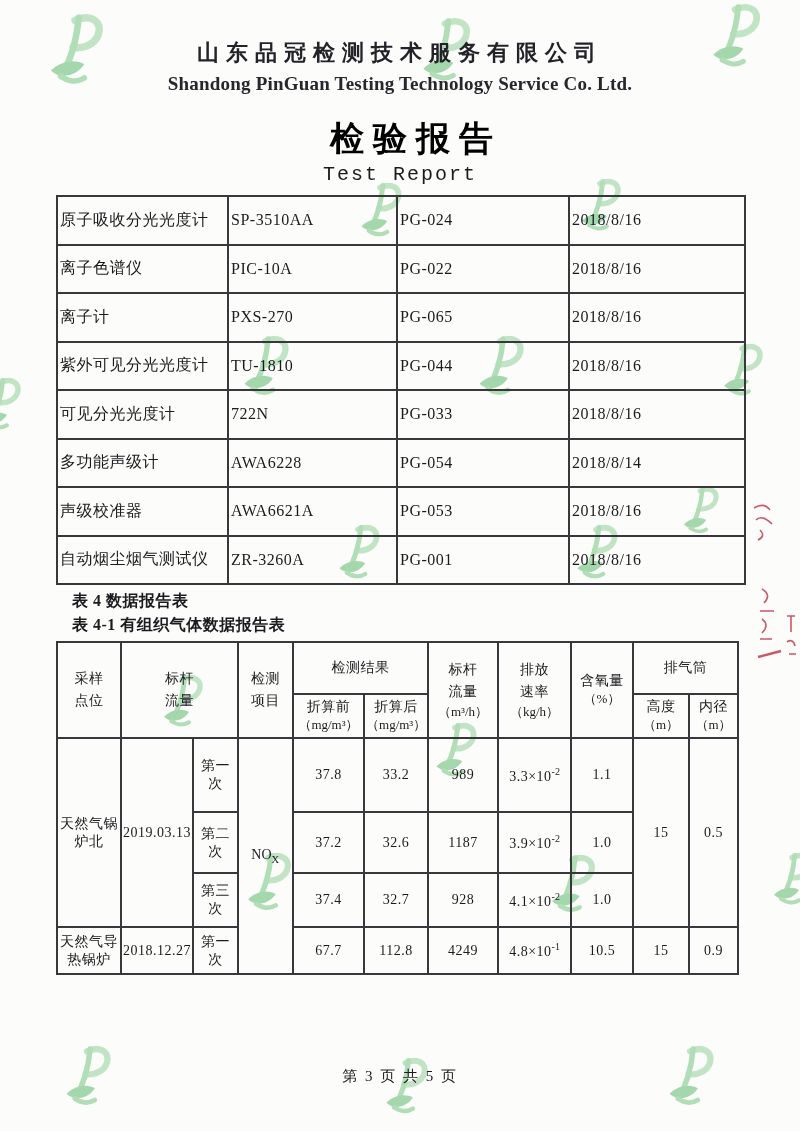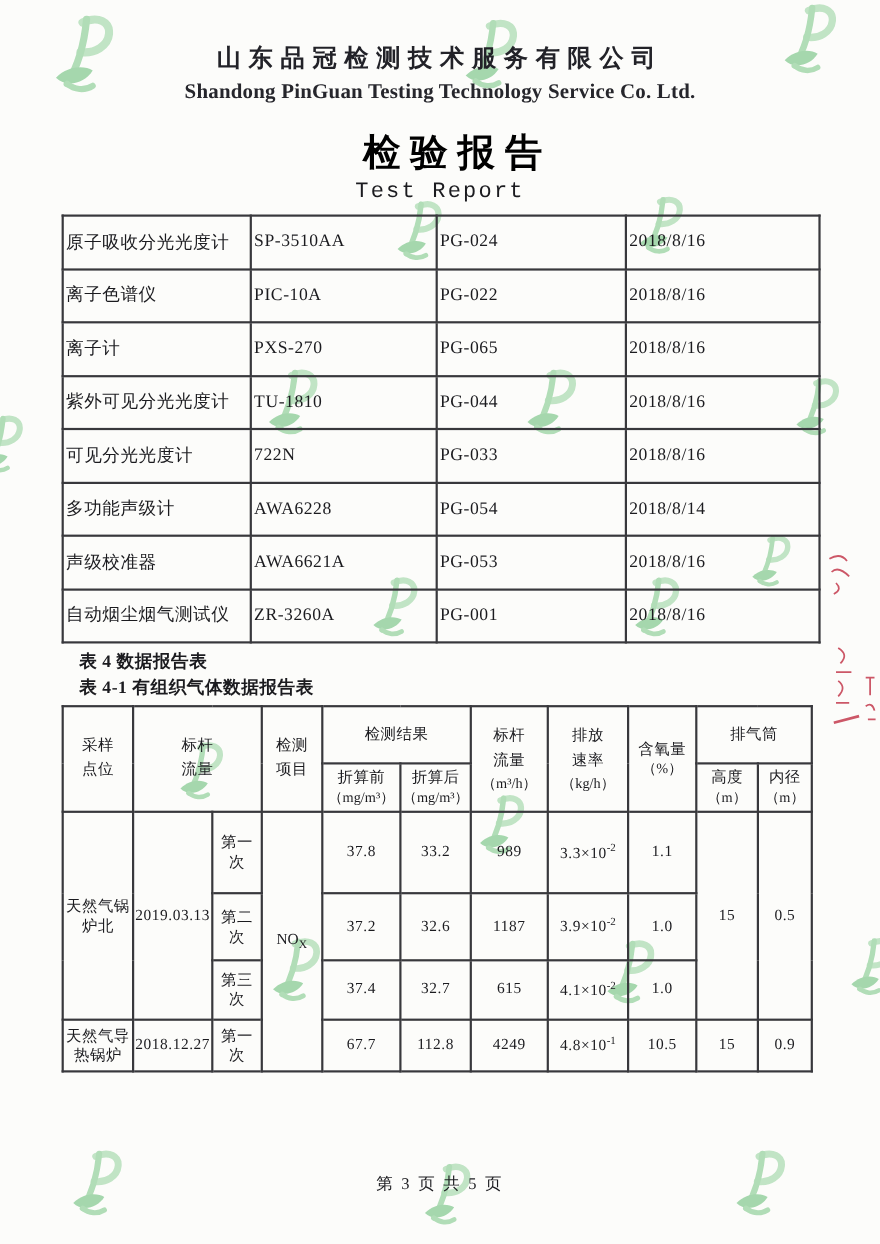--- a/index.html
+++ b/index.html
@@ -275,21 +275,21 @@
           <td class="num">37.2</td>
           <td class="num">32.6</td>
           <td class="num">1187</td>
           <td class="num"><span>3.9×10</span><sup>-2</sup></td>
           <td class="num">1.0</td>
         </tr>
         <tr style="height:54px">
           <td>第三次</td>
           <td class="num">37.4</td>
           <td class="num">32.7</td>
-          <td class="num">615</td>
+          <td class="num">928</td>
           <td class="num"><span>4.1×10</span><sup>-2</sup></td>
           <td class="num">1.0</td>
         </tr>
         <tr style="height:47px">
           <td class="pt">天然气导热锅炉</td>
           <td class="dt">2018.12.27</td>
           <td>第一次</td>
           <td class="num">67.7</td>
           <td class="num">112.8</td>
           <td class="num">4249</td>

